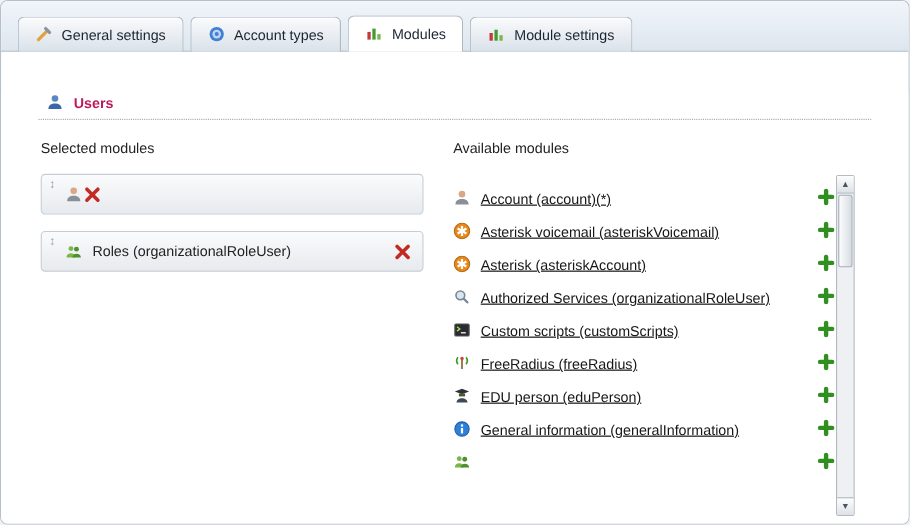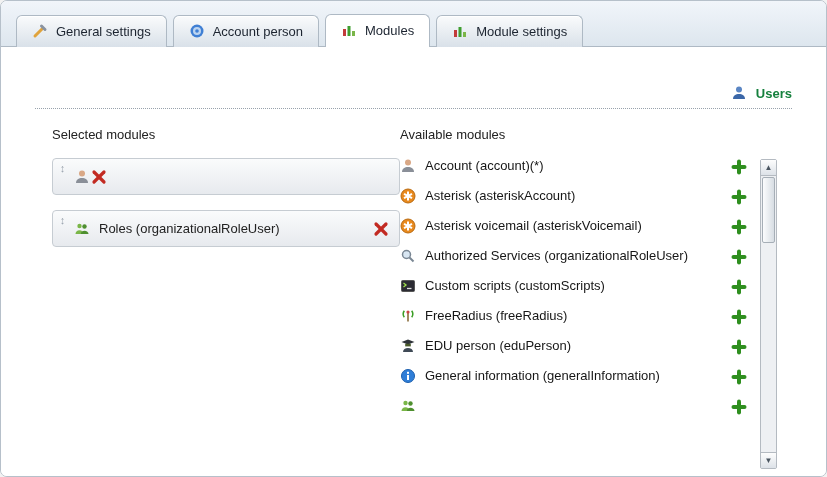--- a/index.html
+++ b/index.html
@@ -25,40 +25,40 @@
     box-shadow:inset 0 1px 0 #fff;
   }
   .tab.active { background:#fff; padding-bottom:9px; z-index:2; box-shadow:none; }
   .icn { width:16px; height:16px; display:inline-flex; flex:0 0 auto; }
   
   .panel { position:relative; height:430px; background:#fff; }
   .section-head {
     display:flex; align-items:center; gap:9px;
     margin:38px 34px 0 34px; padding:0 0 7px 7px;
     border-bottom:1px dotted #98a2ac;
-    font-weight:bold; font-size:13px; color:#15803d;justify-content:flex-end;
-  }
-  .cols { display:flex; padding:18px 0 0 51px; }
+    font-weight:bold; font-size:13px; color:#be185d;
+  }
+  .cols { display:flex; padding:18px 0 0 36px; }
   .col-left  { width:348px; }
-  .col-right { width:348px; }
+  .col-right { width:348px; margin-left:27px; }
   .col-title { font-size:13px; color:#222; margin-bottom:16px; }
   
   .sel-item {
     display:flex; align-items:center;
     height:37px; padding:0 9px 0 3px; margin-bottom:15px;
     border:1px solid #c6ccd2; border-radius:4px;
     background:linear-gradient(#fafbfc,#e7eaee);
     cursor:move;
   }
   .drag { color:#9aa3ad; font-size:11px; width:13px; text-align:center; align-self:flex-start; margin-top:3px; cursor:grab; }
   .sel-item .icn { margin-left:5px; }
   .sel-item .lbl { margin-left:9px; flex:1; font-size:13px; color:#222; }
   .del-btn, .add-btn { background:none; border:none; cursor:pointer; padding:1px; display:inline-flex; }
   
-  .avail-row { display:flex; align-items:flex-start; height:30px; }
+  .avail-row { display:flex; align-items:flex-end; height:30px;text-decoration:underline; }
   .avail-row .lbl { margin-left:9px; font-size:13px; color:#161616; }
   .add-btn { margin-left:auto; }
   
   .scrollbar {
     position:absolute; top:158px; right:49px; width:17px; height:310px;
     border:1px solid #b4bac1; background:#eef0f3; border-radius:2px; z-index:3;
   }
   .sb-btn {
     height:16px; display:flex; align-items:center; justify-content:center;
     font-size:8px; color:#4a5560; cursor:pointer;
@@ -90,21 +90,21 @@
       <span>General settings</span>
     </div>
     <div class="tab">
       <span class="icn">
         <svg width="16" height="16" viewBox="0 0 16 16">
             <circle cx="8" cy="8" r="6.5" fill="#3f7fd4"></circle>
             <circle cx="8" cy="8" r="4" fill="#bcd4f0"></circle>
             <circle cx="8" cy="8" r="1.8" fill="#3f7fd4"></circle>
           </svg>
       </span>
-      <span>Account person</span>
+      <span>Account types</span>
     </div>
     <div class="tab active">
       <span class="icn">
         <svg width="16" height="16" viewBox="0 0 16 16">
             <rect x="2" y="7" width="3" height="7" fill="#c23b3b"></rect>
             <rect x="6.5" y="4" width="3" height="10" fill="#3f9e2f"></rect>
             <rect x="11" y="9" width="3" height="5" fill="#7ab648"></rect>
           </svg>
       </span>
       <span>Modules</span>
@@ -203,21 +203,21 @@
           <span class="icn">
             <svg width="16" height="16" viewBox="0 0 16 16">
                 <circle cx="8" cy="8" r="7" fill="#e8891d" stroke="#b96a10"></circle>
                 <g stroke="#fff" stroke-width="2">
                   <line x1="8" y1="3.5" x2="8" y2="12.5"></line>
                   <line x1="4" y1="5.8" x2="12" y2="10.2"></line>
                   <line x1="12" y1="5.8" x2="4" y2="10.2"></line>
                 </g>
               </svg>
           </span>
-          <span class="lbl">Asterisk (asteriskAccount)</span>
+          <span class="lbl">Asterisk voicemail (asteriskVoicemail)</span>
           <button class="add-btn">
             <svg width="16" height="16" viewBox="0 0 16 16">
                 <g stroke="#2f8f1f" stroke-width="4" stroke-linecap="round">
                   <line x1="8" y1="2.5" x2="8" y2="13.5"></line>
                   <line x1="2.5" y1="8" x2="13.5" y2="8"></line>
                 </g>
               </svg>
           </button>
         </div>
 
@@ -225,21 +225,21 @@
           <span class="icn">
             <svg width="16" height="16" viewBox="0 0 16 16">
                 <circle cx="8" cy="8" r="7" fill="#e8891d" stroke="#b96a10"></circle>
                 <g stroke="#fff" stroke-width="2">
                   <line x1="8" y1="3.5" x2="8" y2="12.5"></line>
                   <line x1="4" y1="5.8" x2="12" y2="10.2"></line>
                   <line x1="12" y1="5.8" x2="4" y2="10.2"></line>
                 </g>
               </svg>
           </span>
-          <span class="lbl">Asterisk voicemail (asteriskVoicemail)</span>
+          <span class="lbl">Asterisk (asteriskAccount)</span>
           <button class="add-btn">
             <svg width="16" height="16" viewBox="0 0 16 16">
                 <g stroke="#2f8f1f" stroke-width="4" stroke-linecap="round">
                   <line x1="8" y1="2.5" x2="8" y2="13.5"></line>
                   <line x1="2.5" y1="8" x2="13.5" y2="8"></line>
                 </g>
               </svg>
           </button>
         </div>
 

